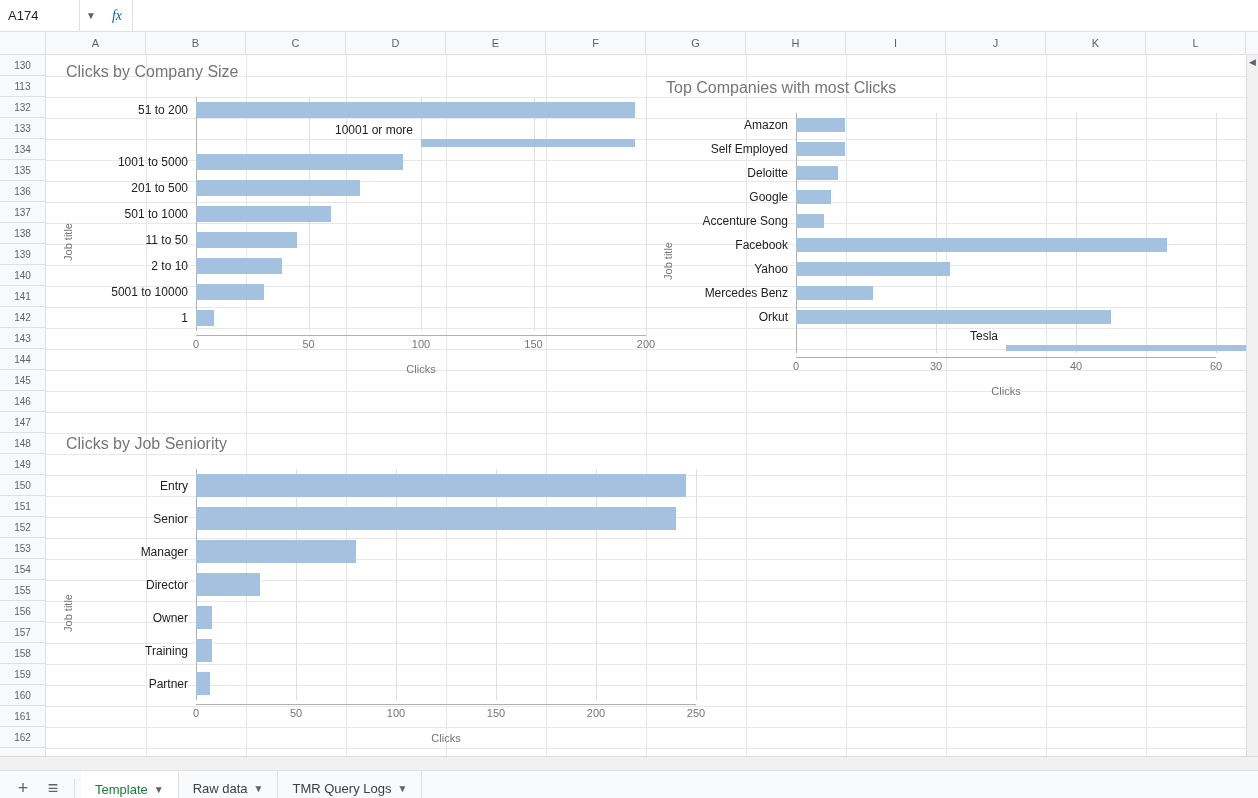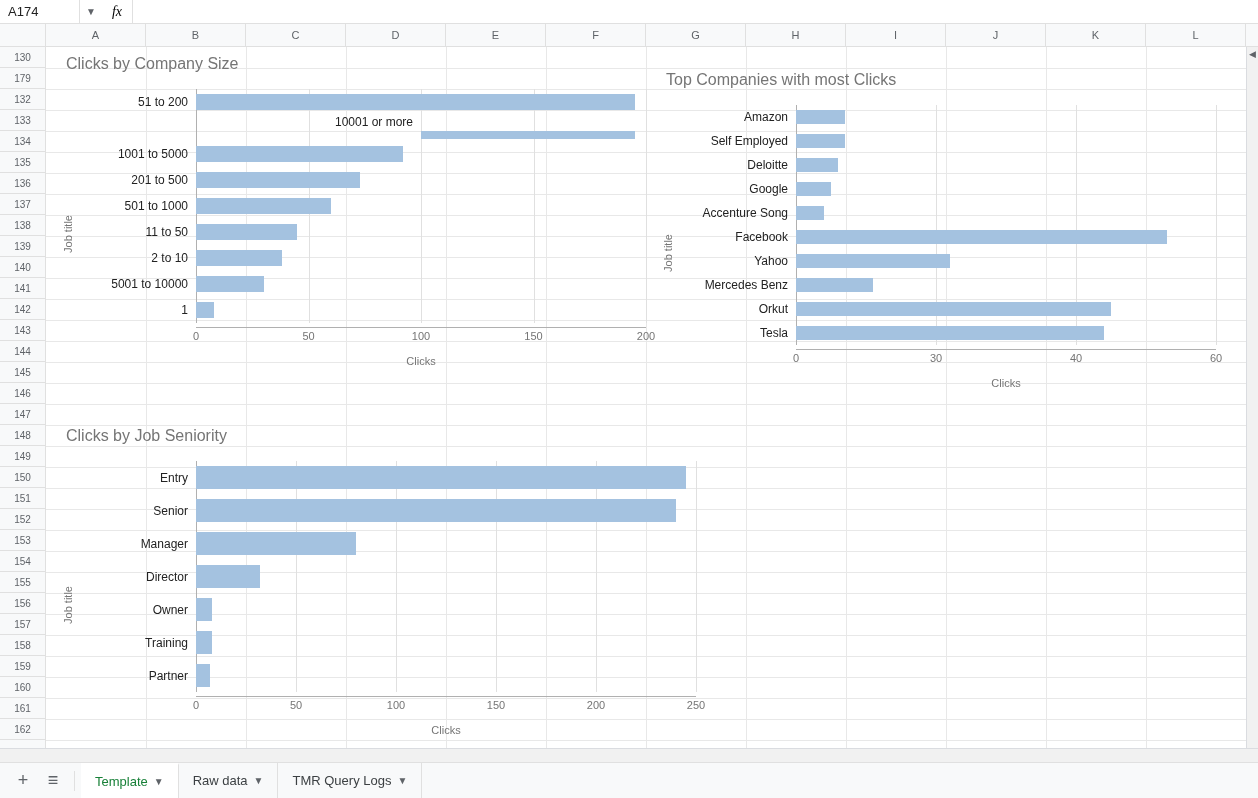--- a/index.html
+++ b/index.html
@@ -1,22 +1,22 @@
 <!DOCTYPE html>
 <html><head>
   <meta charset="utf-8">
   <style>
     * { box-sizing: border-box; margin: 0; padding: 0; }
     body { font-family: Arial, sans-serif; font-size: 13px; color: #222; background: #fff; overflow: hidden; }
 
     
-    .formula-bar { display: flex; align-items: center; height: 24px; border-bottom: 1px solid #e0e0e0; background: #fff; }
+    .formula-bar { display: flex; align-items: center; height: 32px; border-bottom: 1px solid #e0e0e0; background: #fff; }
     .name-box { width: 80px; padding: 0 8px; font-size: 13px; color: #222; border-right: 1px solid #e0e0e0; height: 100%; display: flex; align-items: center; }
     .name-box-arrow { color: #5f6368; font-size: 10px; padding: 0 6px; cursor: pointer; }
-    .fx-label { font-style: italic; font-family: "Times New Roman", serif; color: #000000; font-size: 14px; padding: 0 10px; border-right: 1px solid #e0e0e0; height: 100%; display: flex; align-items: center; }
+    .fx-label { font-style: italic; font-family: "Times New Roman", serif; color: #0369a1; font-size: 14px; padding: 0 10px; border-right: 1px solid #e0e0e0; height: 100%; display: flex; align-items: center; }
     .formula-input { flex: 1; border: none; outline: none; padding: 0 8px; font-size: 13px; height: 100%; }
 
     
     .sheet { display: flex; height: calc(100vh - 24px - 36px); }
     .corner { width: 46px; height: 23px; background: #f8f9fa; border-right: 1px solid #e0e0e0; border-bottom: 1px solid #e0e0e0; }
     .col-headers { display: flex; height: 23px; background: #f8f9fa; border-bottom: 1px solid #e0e0e0; flex: 1; }
     .col-header { width: 100px; text-align: center; font-size: 11px; color: #5f6368; border-right: 1px solid #e0e0e0; line-height: 23px; cursor: pointer; }
     .row-headers { background: #f8f9fa; border-right: 1px solid #e0e0e0; width: 46px; }
     .row-header { height: 21px; text-align: center; font-size: 10px; color: #5f6368; border-bottom: 1px solid #e0e0e0; line-height: 21px; cursor: pointer; }
 
@@ -82,21 +82,21 @@
           <div class="col-header">H</div>
           <div class="col-header">I</div>
           <div class="col-header">J</div>
           <div class="col-header">K</div>
           <div class="col-header">L</div>
         </div>
     </div>
     <div class="grid-body">
       <div class="row-headers" id="rowHeaders">
           <div class="row-header">130</div>
-          <div class="row-header">179</div>
+          <div class="row-header">113</div>
           <div class="row-header">132</div>
           <div class="row-header">133</div>
           <div class="row-header">134</div>
           <div class="row-header">135</div>
           <div class="row-header">136</div>
           <div class="row-header">137</div>
           <div class="row-header">138</div>
           <div class="row-header">139</div>
           <div class="row-header">140</div>
           <div class="row-header">141</div>
@@ -304,21 +304,21 @@
                     <div class="bar-track" style="height: 18px;">
                       <div class="bar-fill" style="width: 77px;"></div>
                     </div>
                   </div>
                   <div class="bar-row" style="height: 24px;">
                     <div class="bar-cat">Orkut</div>
                     <div class="bar-track" style="height: 18px;">
                       <div class="bar-fill" style="width: 315px;"></div>
                     </div>
                   </div>
-                  <div class="bar-row" style="height: 24px;">
+                  <div class="bar-row" style="height: 24px; flex-direction: column;">
                     <div class="bar-cat">Tesla</div>
                     <div class="bar-track" style="height: 18px;">
                       <div class="bar-fill" style="width: 308px;"></div>
                     </div>
                   </div>
                   <div class="x-axis" style="width: 420px;">
                     <div class="x-tick" style="left: 0px;">0</div>
                     <div class="x-tick" style="left: 140px;">30</div>
                     <div class="x-tick" style="left: 280px;">40</div>
                     <div class="x-tick" style="left: 420px;">60</div>

